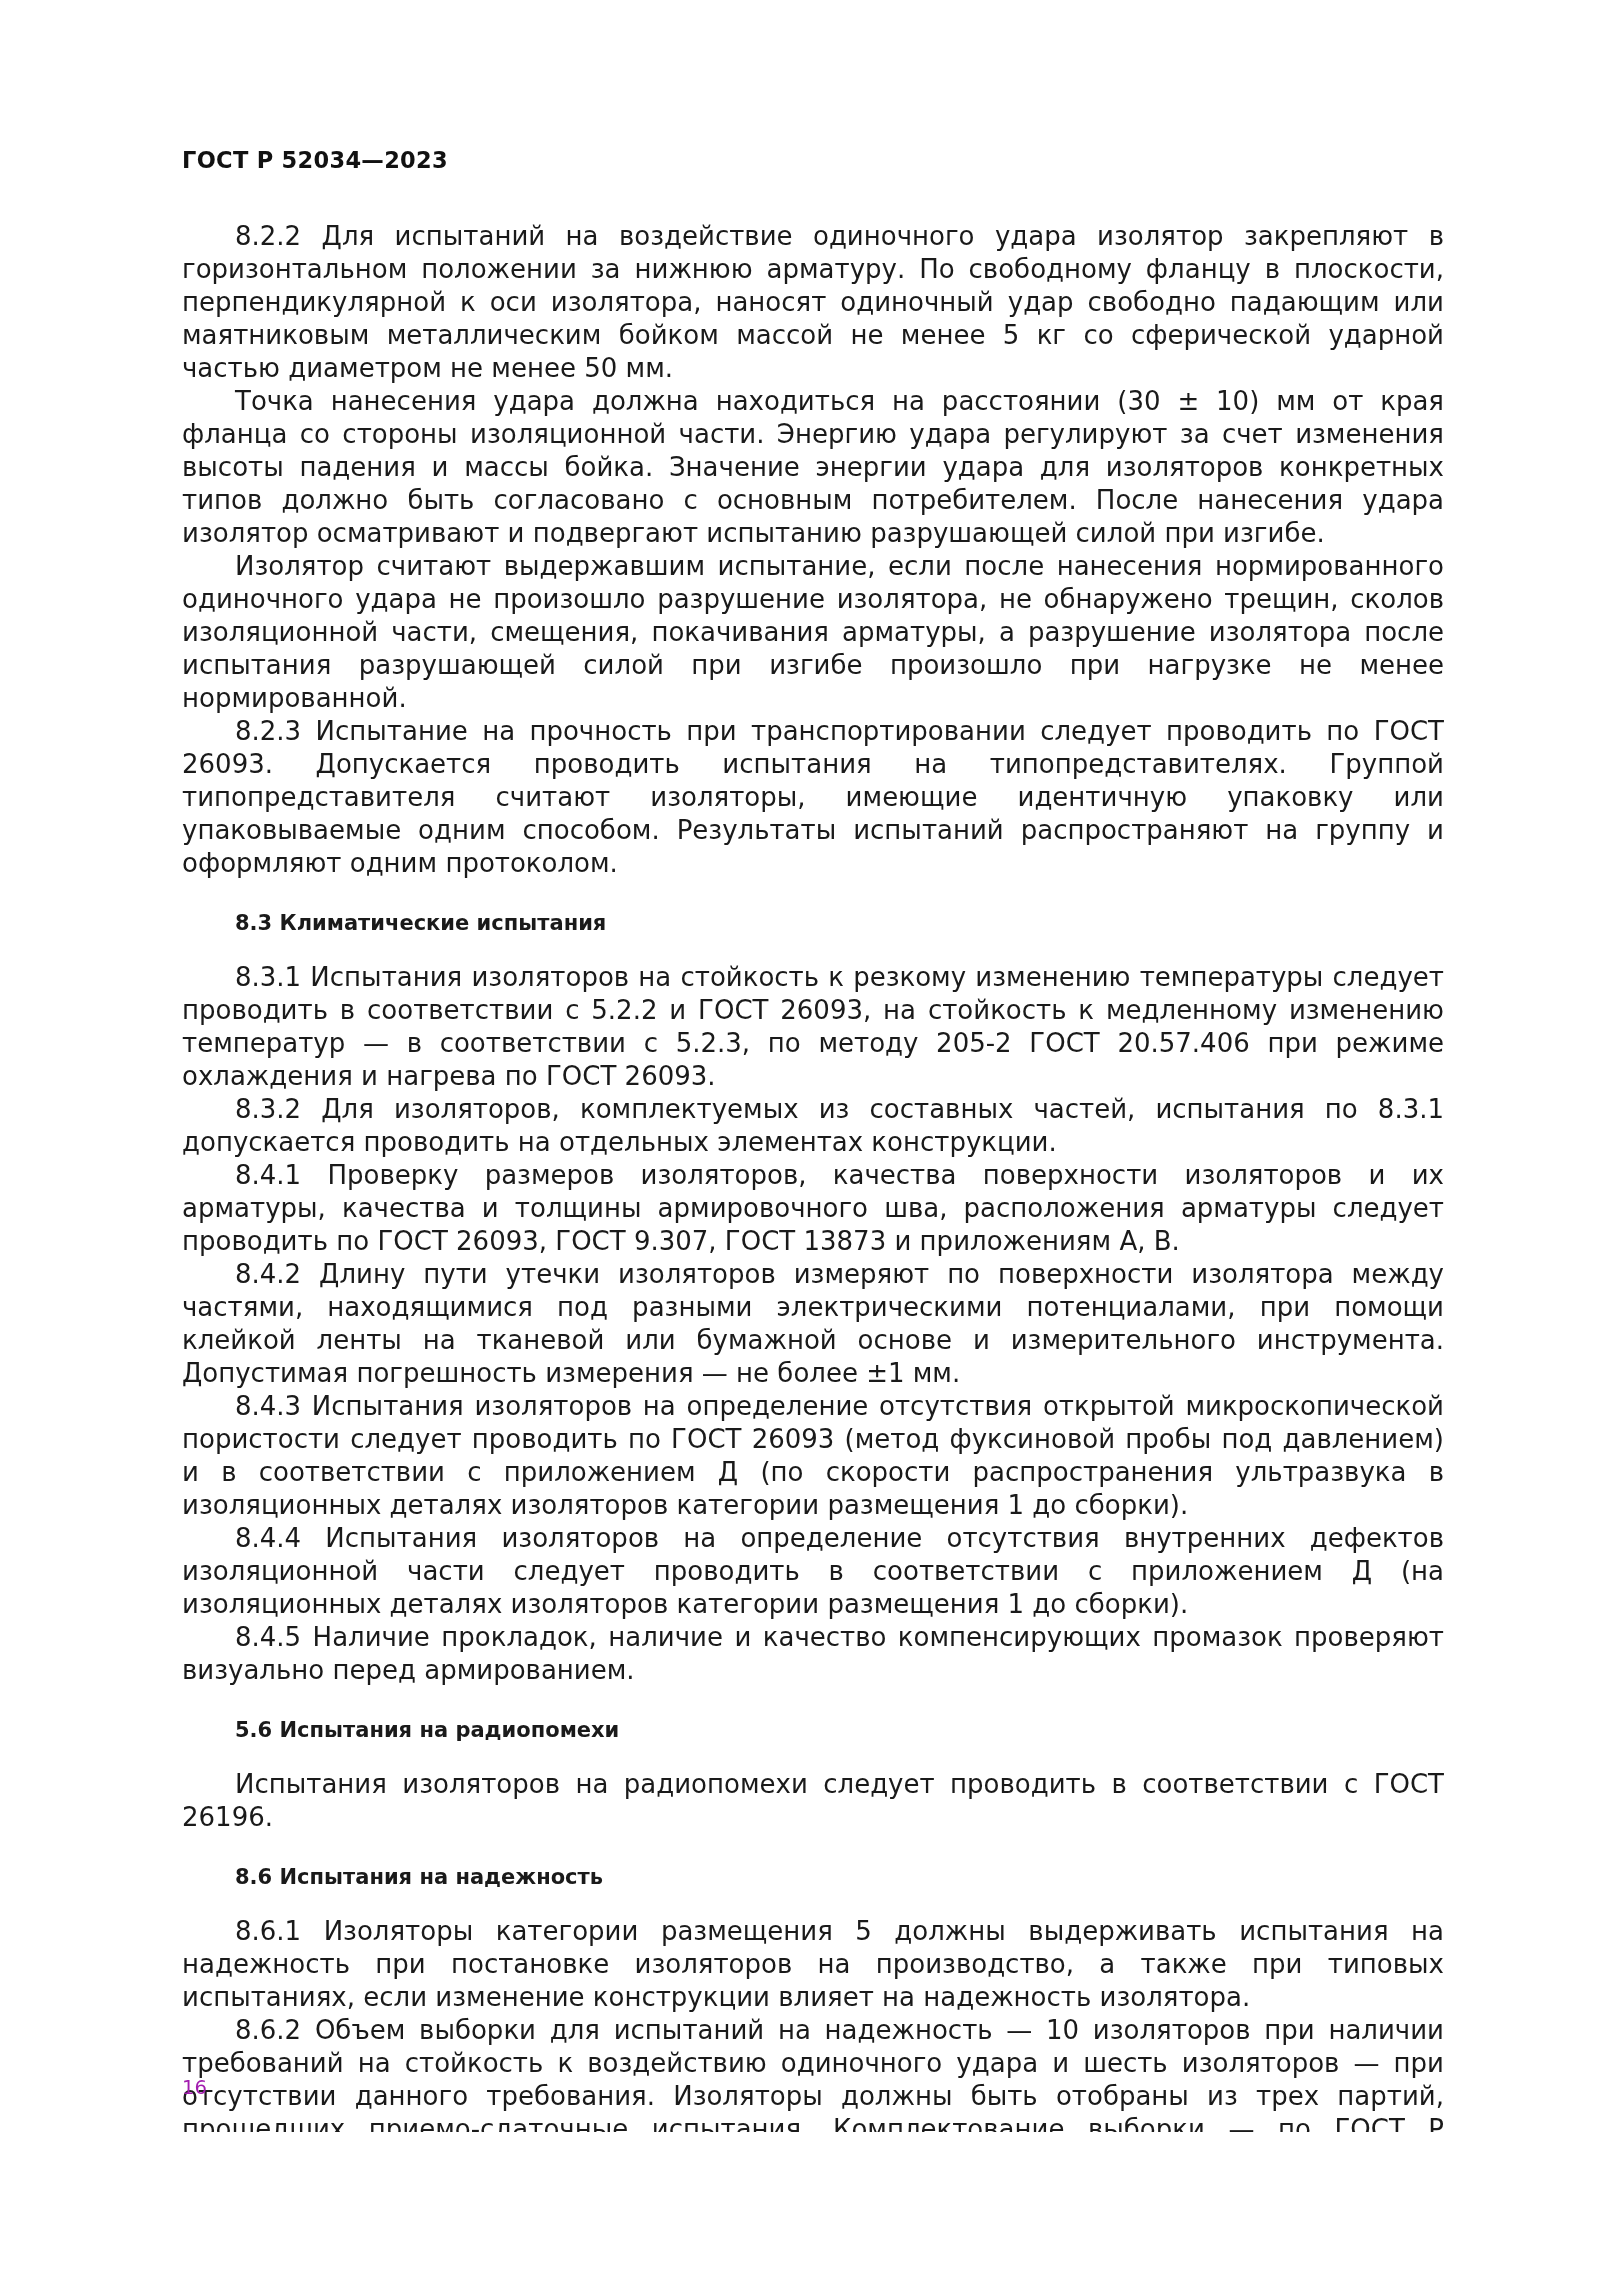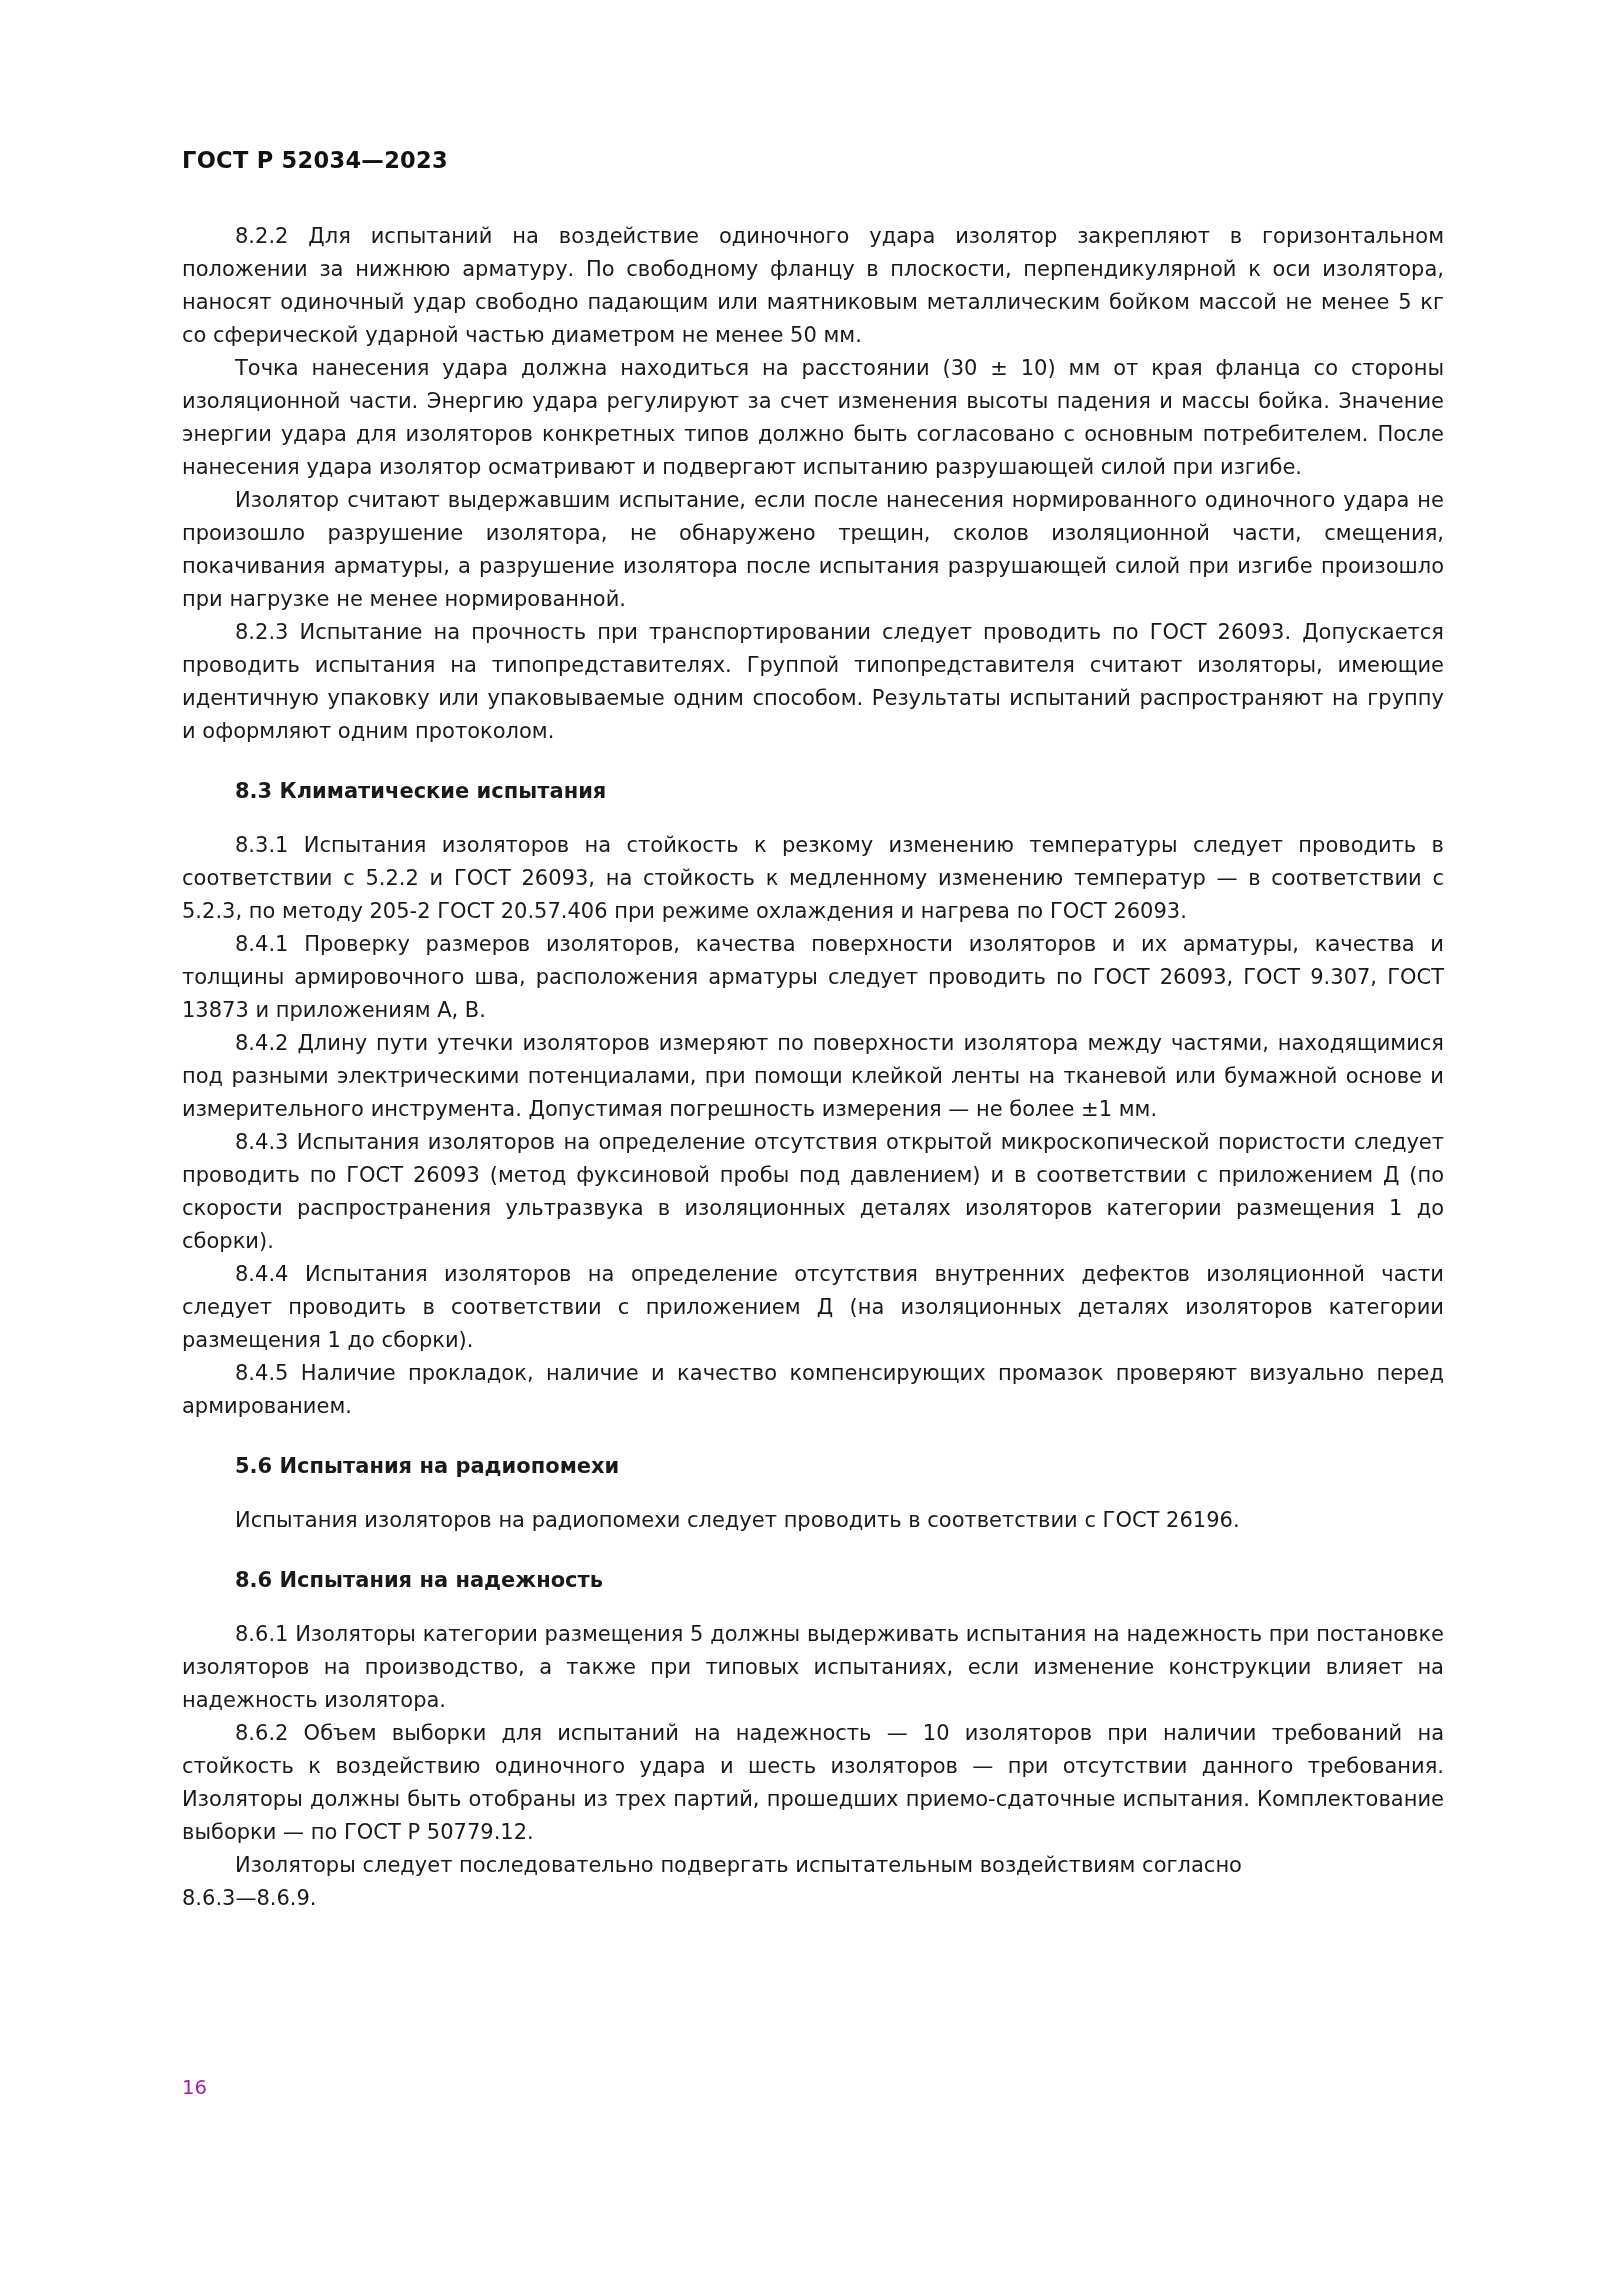--- a/index.html
+++ b/index.html
@@ -24,21 +24,21 @@
     width: 1262px;
   }
   .doc-header {
     font-size: 22.5px;
     font-weight: bold;
     letter-spacing: 0.3px;
     margin: 0 0 47px 0;
     color: #111111;
   }
   p.body-par {
-    font-size: 21px;
+    font-size: 26px;
     line-height: 33px;
     text-align: justify;
     margin: 0;
     text-indent: 53px;
     hyphens: manual;
   }
   p.body-par.no-indent {
     text-indent: 0;
   }
   h3.sub-head {
@@ -65,20 +65,21 @@
 
     <div class="doc-header">ГОСТ Р 52034—2023</div>
 
     <p class="body-par">8.2.2  Для испытаний на воздействие одиночного удара изолятор закрепляют в горизонтальном положении за нижнюю арматуру. По свободному фланцу в плоскости, перпендикулярной к оси изолято­ра, наносят одиночный удар свободно падающим или маятниковым металлическим бойком массой не менее 5 кг со сферической ударной частью диаметром не менее 50 мм.</p>
     <p class="body-par">Точка нанесения удара должна находиться на расстоянии (30 ± 10) мм от края фланца со стороны изоляционной части. Энергию удара регулируют за счет изменения высоты падения и массы бойка. Значение энергии удара для изоляторов конкретных типов должно быть согласовано с основным по­требителем. После нанесения удара изолятор осматривают и подвергают испытанию разрушающей силой при изгибе.</p>
     <p class="body-par">Изолятор считают выдержавшим испытание, если после нанесения нормированного одиночного удара не произошло разрушение изолятора, не обнаружено трещин, сколов изоляционной части, сме­щения, покачивания арматуры, а разрушение изолятора после испытания разрушающей силой при изгибе произошло при нагрузке не менее нормированной.</p>
     <p class="body-par">8.2.3  Испытание на прочность при транспортировании следует проводить по ГОСТ 26093. Допу­скается проводить испытания на типопредставителях. Группой типопредставителя считают изоляторы, имеющие идентичную упаковку или упаковываемые одним способом. Результаты испытаний распро­страняют на группу и оформляют одним протоколом.</p>
 
     <h3 class="sub-head">8.3  Климатические испытания</h3>
     <p class="body-par">8.3.1  Испытания изоляторов на стойкость к резкому изменению температуры следует проводить в соответствии с 5.2.2 и ГОСТ 26093, на стойкость к медленному изменению температур — в соответ­ствии с 5.2.3, по методу 205-2 ГОСТ 20.57.406 при режиме охлаждения и нагрева по ГОСТ 26093.</p>
+    <p class="body-par">8.3.2  Для изоляторов, комплектуемых из составных частей, испытания по 8.3.1 допускается про­водить на отдельных элементах конструкции.</p>
 
     <p class="body-par">8.4.1  Проверку размеров изоляторов, качества поверхности изоляторов и их арматуры, качества и толщины армировочного шва, расположения арматуры следует проводить по ГОСТ 26093, ГОСТ 9.307, ГОСТ 13873 и приложениям А, В.</p>
     <p class="body-par">8.4.2  Длину пути утечки изоляторов измеряют по поверхности изолятора между частями, находя­щимися под разными электрическими потенциалами, при помощи клейкой ленты на тканевой или бу­мажной основе и измерительного инструмента. Допустимая погрешность измерения — не более ±1 мм.</p>
     <p class="body-par">8.4.3  Испытания изоляторов на определение отсутствия открытой микроскопической пористости следует проводить по ГОСТ 26093 (метод фуксиновой пробы под давлением) и в соответствии с при­ложением Д (по скорости распространения ультразвука в изоляционных деталях изоляторов категории размещения 1 до сборки).</p>
     <p class="body-par">8.4.4  Испытания изоляторов на определение отсутствия внутренних дефектов изоляционной ча­сти следует проводить в соответствии с приложением Д (на изоляционных деталях изоляторов катего­рии размещения 1 до сборки).</p>
     <p class="body-par">8.4.5  Наличие прокладок, наличие и качество компенсирующих промазок проверяют визуально перед армированием.</p>
 
     <h3 class="sub-head">5.6  Испытания на радиопомехи</h3>
     <p class="body-par">Испытания изоляторов на радиопомехи следует проводить в соответствии с ГОСТ 26196.</p>
 

